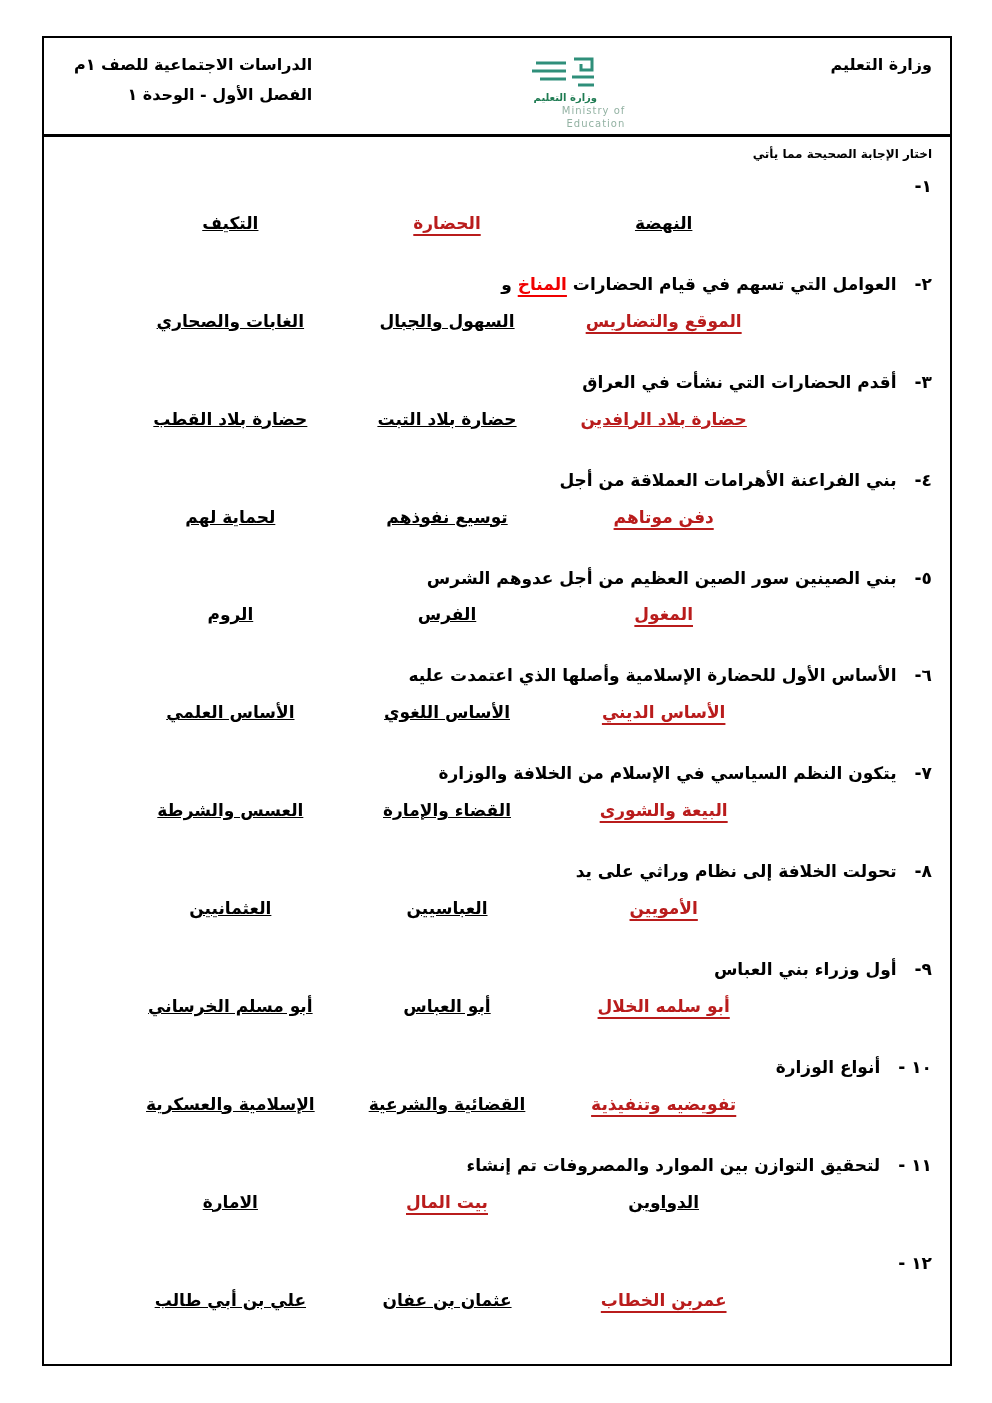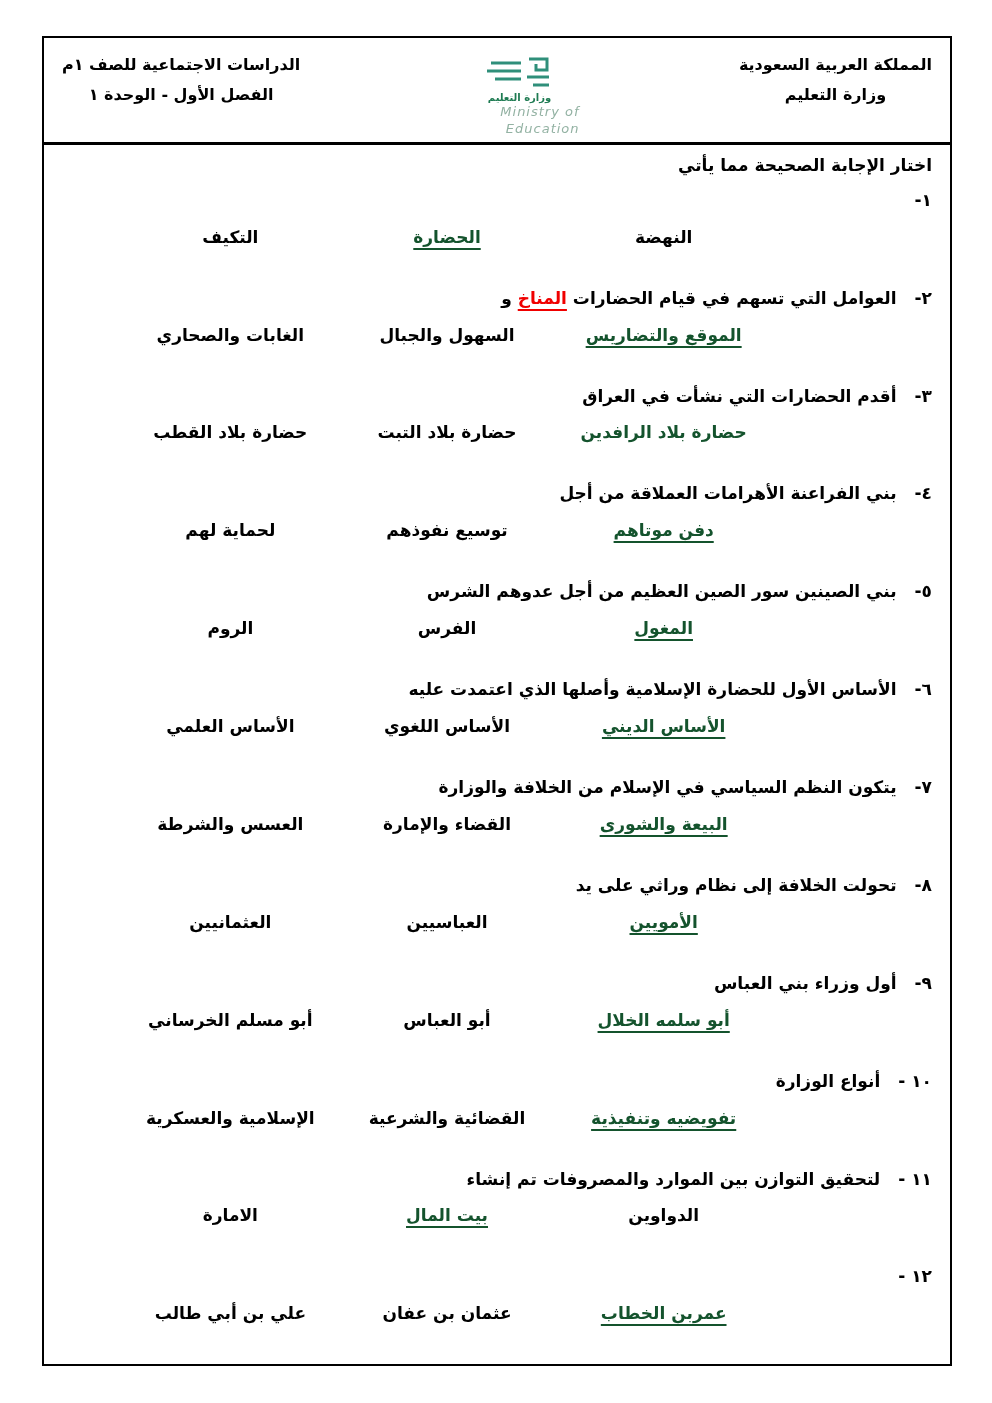--- a/index.html
+++ b/index.html
@@ -18,61 +18,60 @@
     background:#fff;
     overflow:hidden;
   }
 
   .header {
     display:flex; justify-content:space-between; align-items:flex-start;
     padding:12px 18px 4px;
     border-bottom:3px solid #000;
     min-height:80px;
   }
-  .hcol { font-weight:700; font-size:16px; line-height:1.9; text-align:center; white-space:nowrap; }
+  .hcol { font-weight:700; font-size:16px; line-height:1.9; text-align:right; white-space:nowrap;margin-left:12px; }
   .logo { display:flex; flex-direction:column; align-items:center; margin-top:2px; width:120px; }
   .logo-ar { color:#1e7b52; font-size:10px; font-weight:700; line-height:1.2; }
-  .logo-en { color:#93b2a3; font-size:13px; letter-spacing:1px; line-height:1.3;font-style:italic; }
-
-  .instruction { font-weight:700; font-size:17px; padding:10px 18px 0; }
+  .logo-en { color:#93b2a3; font-size:10px; letter-spacing:1px; line-height:1.3; }
+
+  .instruction { font-weight:700; font-size:12px; padding:10px 18px 0; }
 
   .questions { padding:14px 18px 0; }
   .question { margin-bottom:38px; }
   .q-line { font-weight:700; font-size:17px; line-height:1.35; display:flex; }
   .q-num { margin-left:18px; white-space:nowrap; }
   .q-text { }
   .q-highlight {
     color:#f00000;
     text-decoration:underline;
     text-decoration-thickness:2px;
     text-underline-offset:5px;
   }
   .options {
     display:grid; grid-template-columns:repeat(3,1fr);
     width:650px; margin:14px 160px 0 0;
   }
   .option {
     font-weight:700; font-size:17px; line-height:1.35;
-    text-align:center; white-space:nowrap;
-  }
-  .correct { color:#14532d; }
+    text-align:center; white-space:nowrap;text-decoration:underline;
+  }
+  .correct { color:#b91c1c; }
   .u {
     text-decoration:underline;
     text-decoration-thickness:2px;
     text-underline-offset:5px;
   }
 </style>
 </head>
 <body>
 
 <div class="frame">
 
   <div class="header">
     <div class="hcol">
-      <div>المملكة العربية السعودية</div>
       <div>وزارة التعليم</div>
     </div>
 
     <div class="logo">
       <svg width="86" height="40" viewBox="0 0 86 40" aria-hidden="true">
         <g stroke="#2f8f7a" stroke-width="3" fill="none">
           <path d="M52 7 h18 v11 h-11 v-6"></path>
           <path d="M14 11 h30"></path>
           <path d="M10 19 h34"></path>
           <path d="M18 27 h26"></path>

